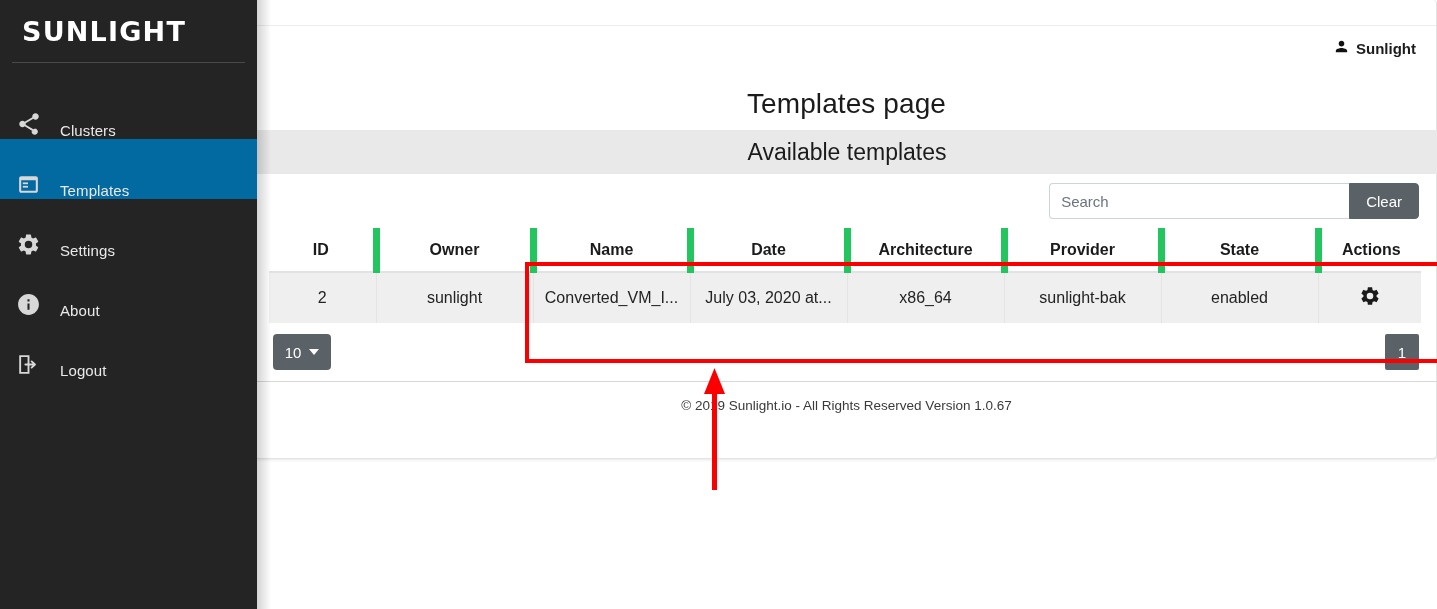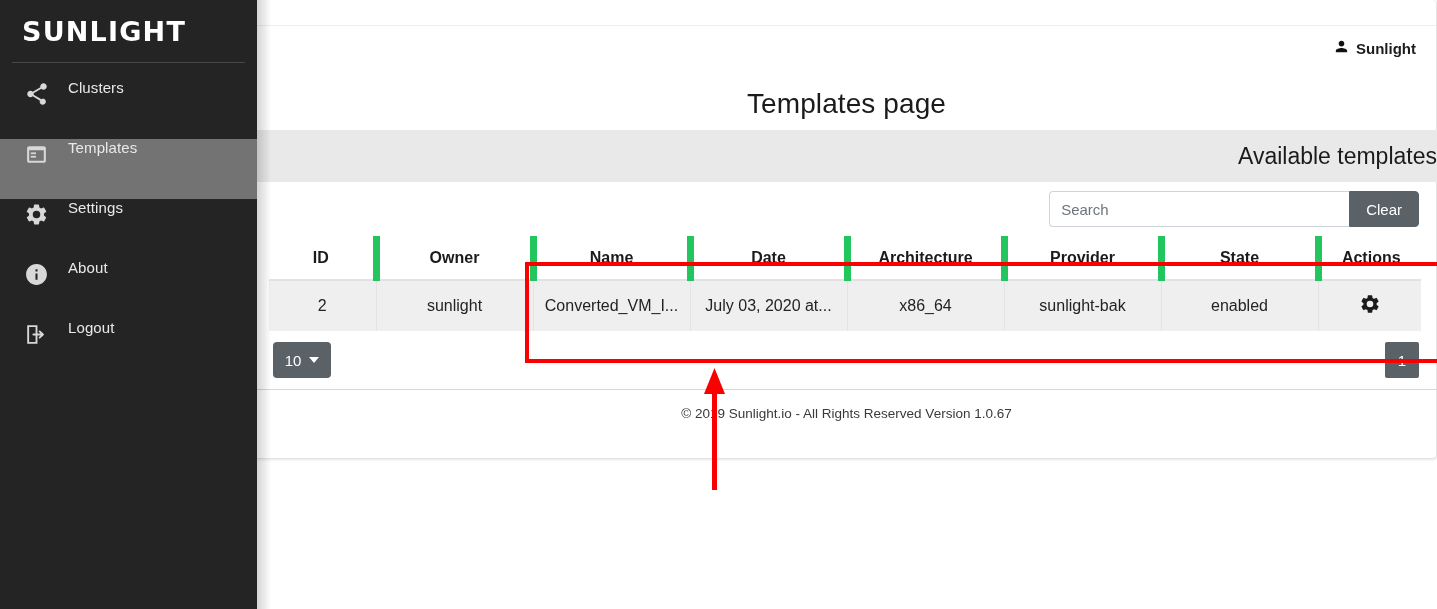--- a/index.html
+++ b/index.html
@@ -36,26 +36,26 @@
   }
 
   .logo-divider {
     height: 1px; background: #484848;
     margin: 0 12px;
   }
 
   .nav { padding-top: 16px; }
   .nav-item {
     height: 60px;
-    display: flex; align-items: flex-start;
-    padding-left: 24px;
+    display: flex; align-items: flex-end;
+    padding-left: 16px;
     cursor: pointer;
     color: #e8e8e8;
   }
-  .nav-item.active { background: #737373; }
+  .nav-item.active { background: #0369a1; }
   .nav-icon {
     width: 32px; height: 30px;
     display: flex; align-items: center; justify-content: flex-start;
     margin-right: 12px;
     flex: 0 0 32px;
   }
   .nav-icon svg { display:block; }
   .nav-label { font-size: 15px; color: #e9e9e9; letter-spacing: .1px; }
 
   
@@ -98,22 +98,22 @@
     text-align: center;
     font-size: 28px; font-weight: 400;
     color: #1b1b1b;
     padding-top: 18px;
     padding-bottom: 10px;
     letter-spacing: .1px;
   }
 
   .section-bar {
     background: #e9e9e9;
-    height: 52px;
-    display:flex; align-items:center; justify-content:flex-end;
+    height: 44px;
+    display:flex; align-items:center; justify-content:center;
     margin: 0 0 0 0;
     width: 1180px;
   }
   .section-bar-text { font-size: 23px; color:#1b1b1b; font-weight:400; }
 
   .search-row {
     height: 54px;
     display:flex; align-items:center; justify-content:flex-end;
     padding-right: 17px;
     padding-left: 8px;

